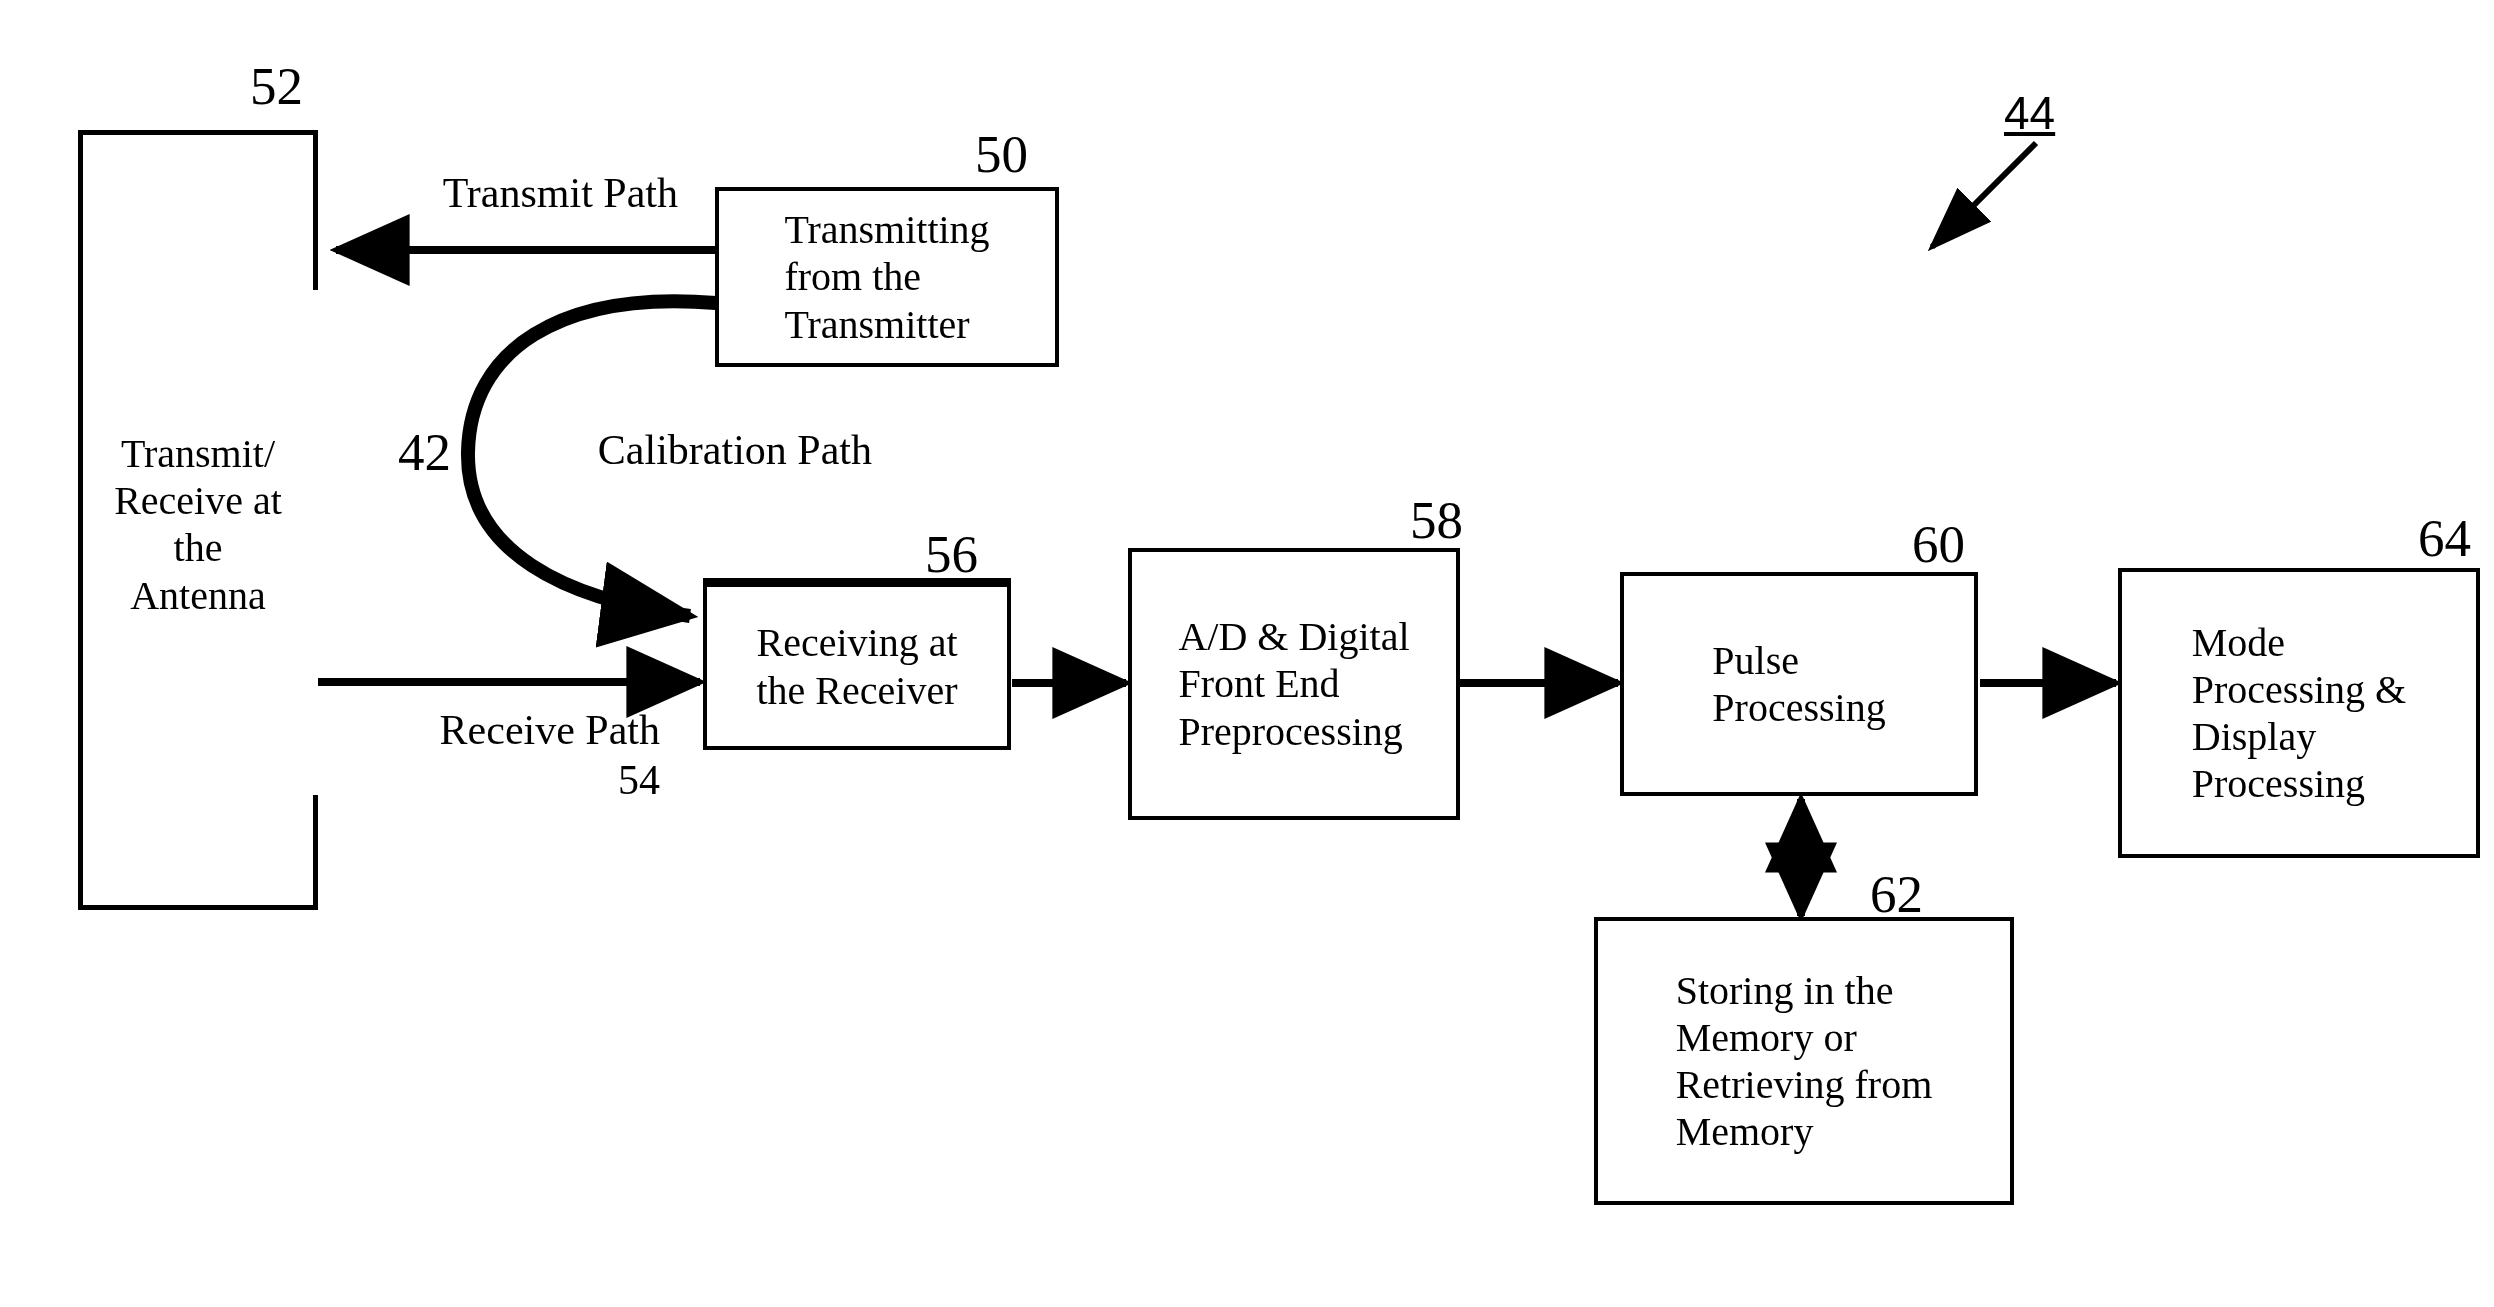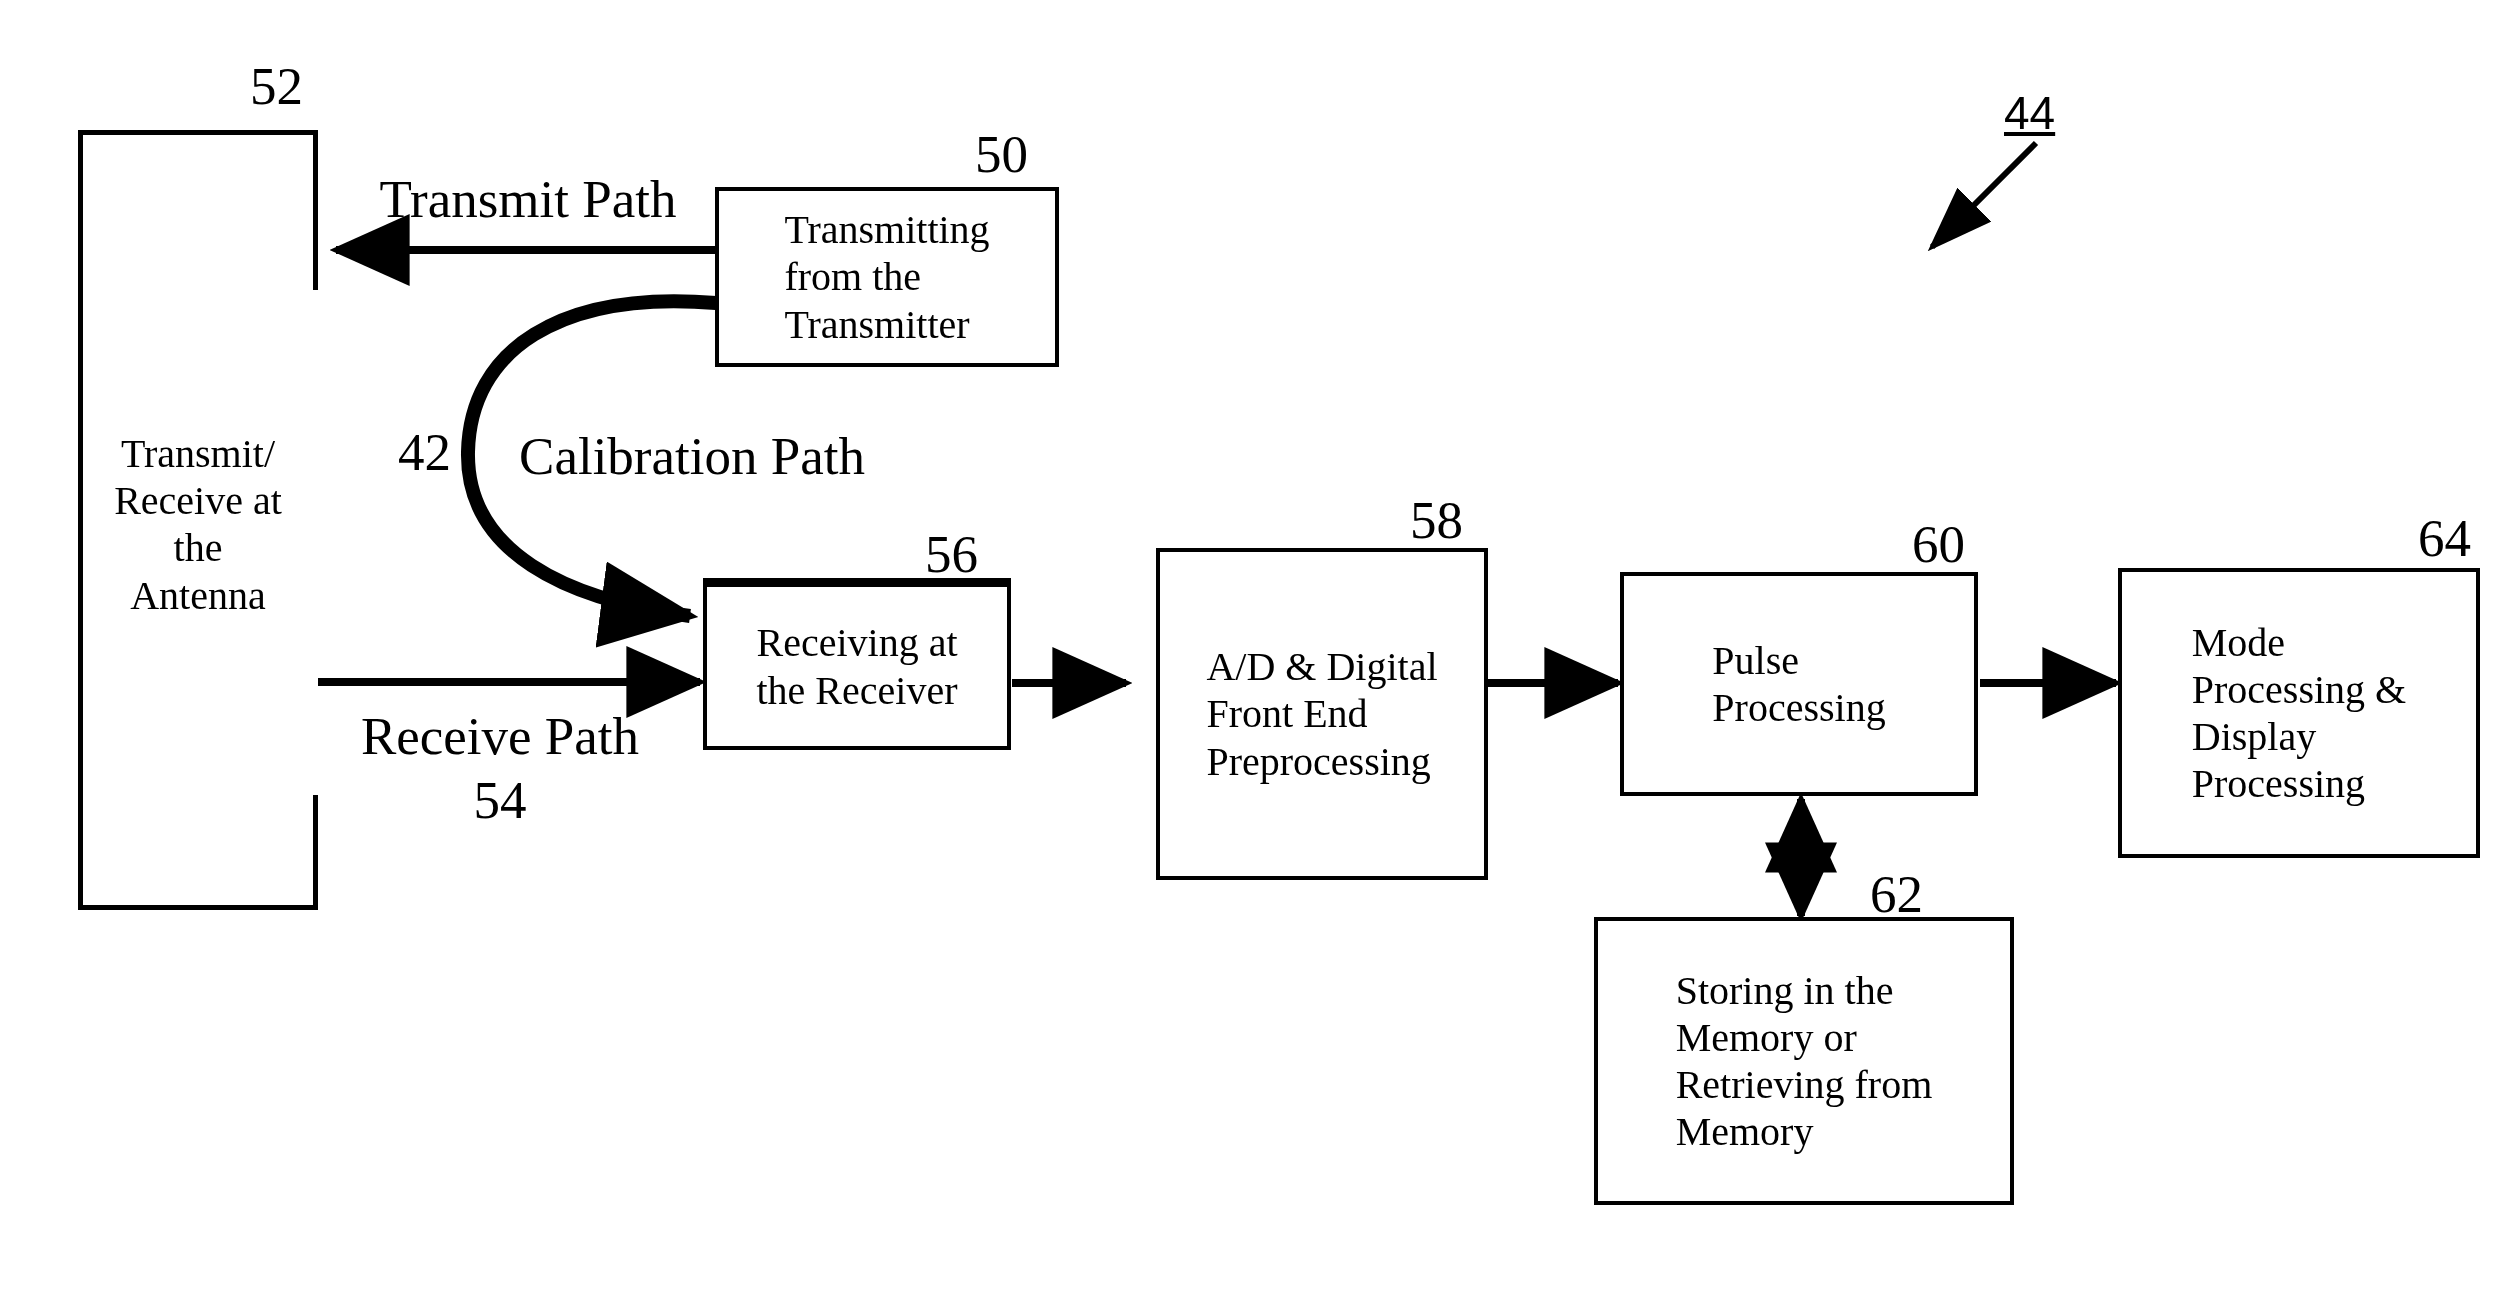--- a/index.html
+++ b/index.html
@@ -51,25 +51,25 @@
     line-height: 1;
     z-index: 4;
     white-space: nowrap;
   }
   .ref-num.sans {
     font-family: "Liberation Sans", "DejaVu Sans", sans-serif;
     font-size: 46px;
   }
   .path-label {
     position: absolute;
-    font-size: 53px;
+    font-size: 42px;
     line-height: 1.2;
     z-index: 4;
     white-space: pre-line;
-    text-align: center;
+    text-align: right;
   }
   
   #antenna-box {
     position: absolute;
     left: 78px;
     top: 130px;
     width: 240px;
     height: 780px;
     z-index: 3;
   }
@@ -167,21 +167,21 @@
 Transmitter</span>
   </div>
   <div class="ref-num" style="left:975px; top:128px;">50</div>
 
   <div class="node-box thick-top" style="left:703px; top:578px; width:308px; height:172px;">
     <span class="node-label">Receiving at
 the Receiver</span>
   </div>
   <div class="ref-num" style="left:925px; top:528px;">56</div>
 
-  <div class="node-box" style="left:1128px; top:548px; width:332px; height:332px;margin-left:28px;">
+  <div class="node-box" style="left:1128px; top:548px; width:332px; height:272px;">
     <span class="node-label">A/D &amp; Digital
 Front End
 Preprocessing</span>
   </div>
   <div class="ref-num" style="left:1410px; top:494px;">58</div>
 
   <div class="node-box" style="left:1620px; top:572px; width:358px; height:224px;">
     <span class="node-label">Pulse
 Processing</span>
   </div>

